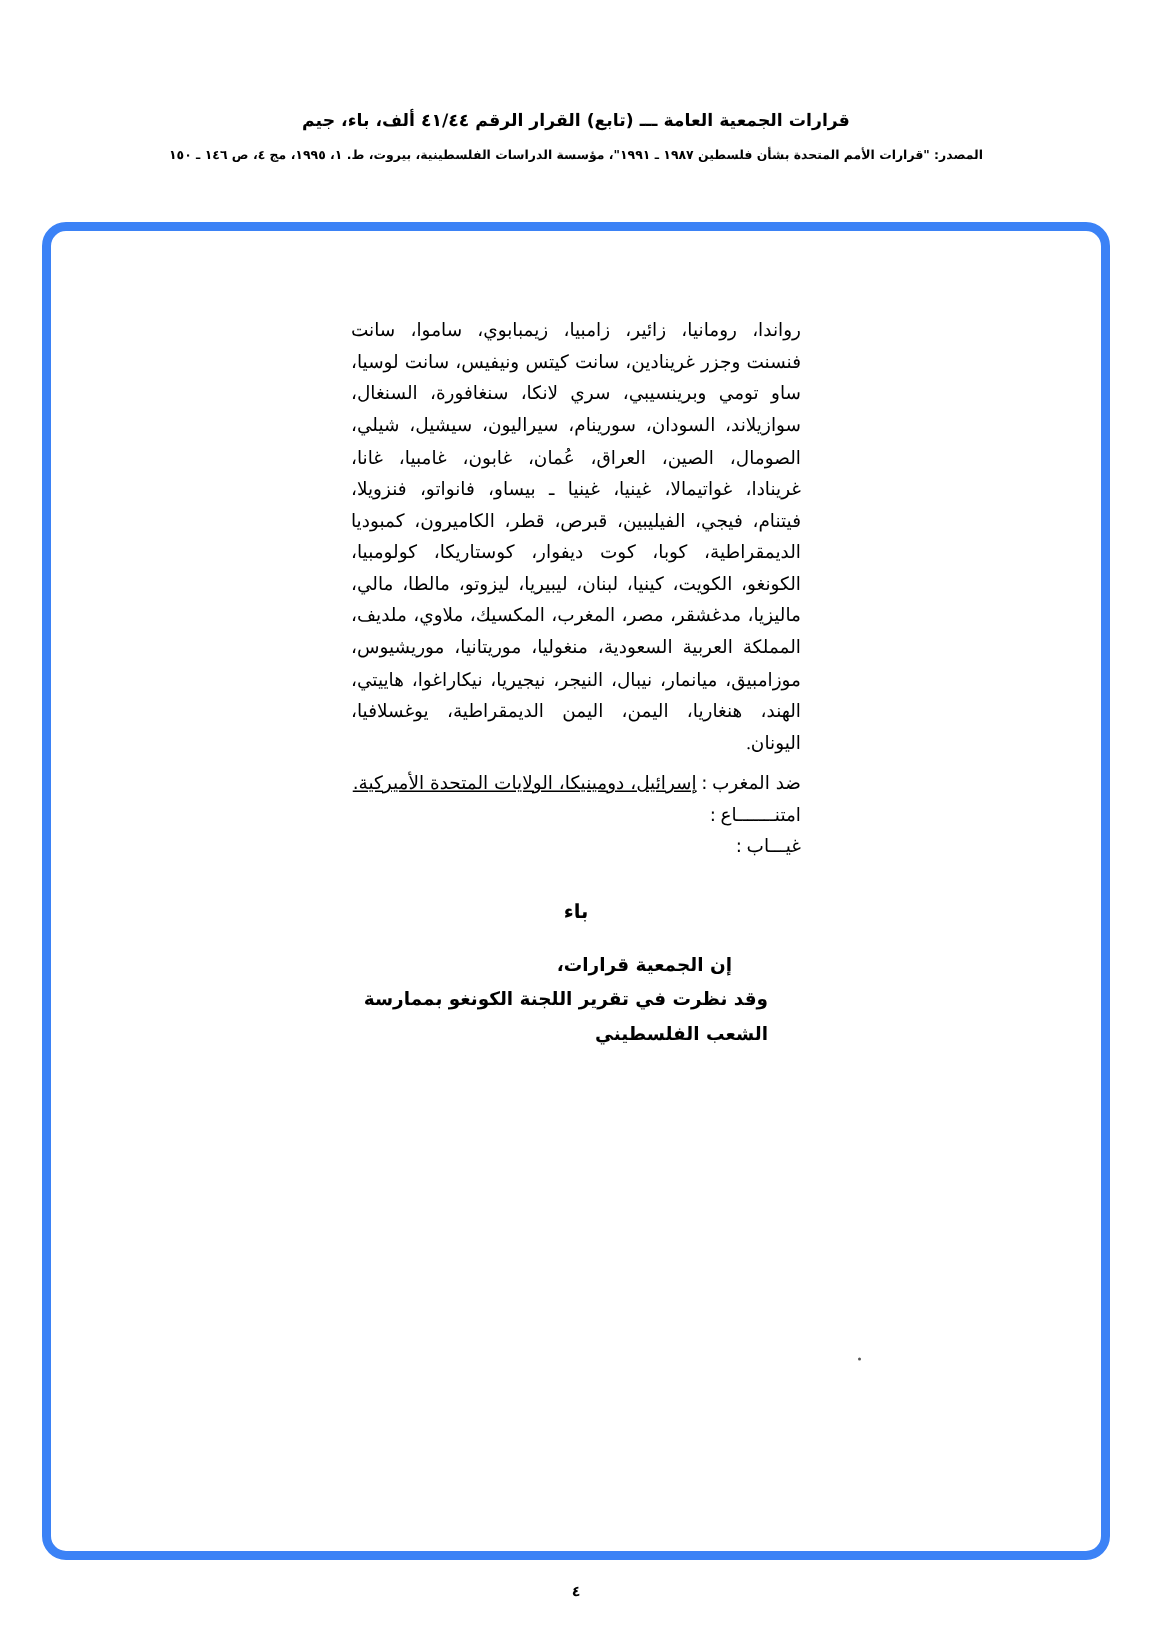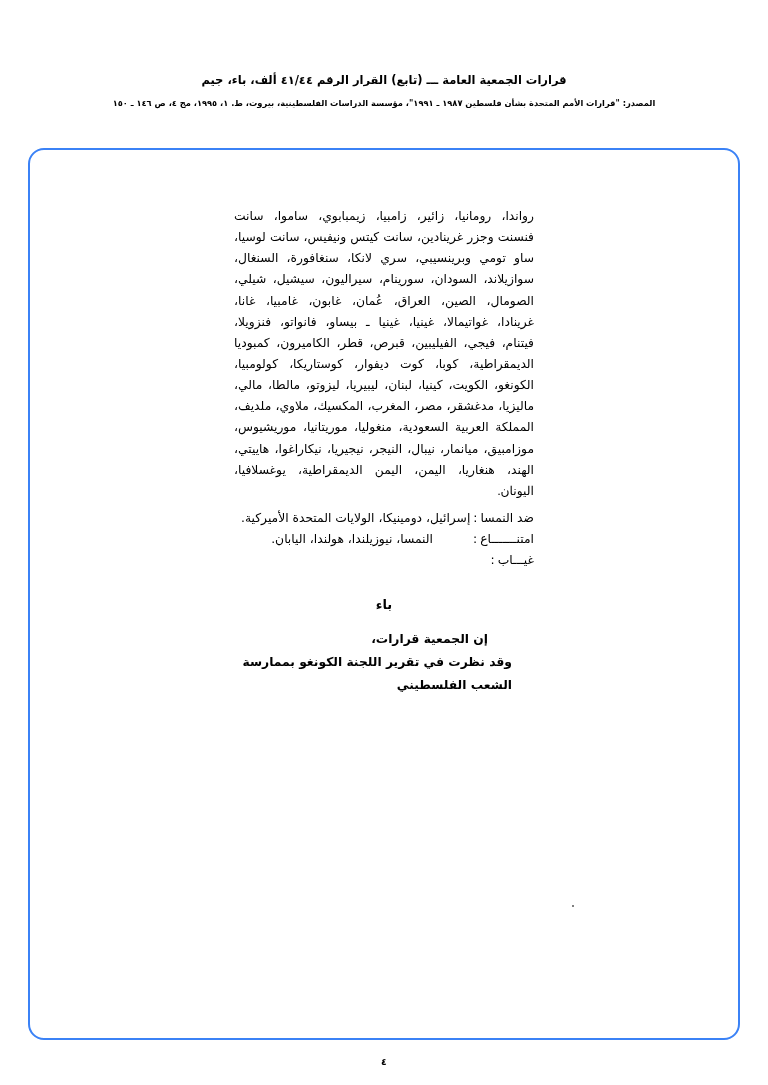--- a/index.html
+++ b/index.html
@@ -43,21 +43,21 @@
     line-height: 1.5;
   }
 
   
   .frame {
     position: absolute;
     left: 28px;
     top: 148px;
     width: 712px;
     height: 892px;
-    border: 2px solid #3b82f6;
+    border: 6px solid #3b82f6;
     border-radius: 16px;
     box-sizing: border-box;
     background: #ffffff;
   }
   .frame-inner {
     position: absolute;
     inset: 0;
     padding: 56px 0 0 0;
     box-sizing: border-box;
   }
@@ -99,20 +99,21 @@
     font-size: 12.3px;
   }
   .vote-sep {
     flex: 0 0 auto;
     padding: 0 3px;
   }
   .vote-text {
     flex: 1 1 auto;
     text-align: justify;
     text-align-last: justify;
+    text-decoration: underline;
   }
   .vote-text.short {
     text-align-last: right;
   }
   .vote-text .last-line {
     display: block;
     text-align: center;
     text-align-last: center;
   }
 
@@ -172,29 +173,29 @@
       <div class="col">
 
         <div class="country-list">
           <span>رواندا، رومانيا، زائير، زامبيا، زيمبابوي، ساموا، سانت فنسنت وجزر غرينادين، سانت كيتس ونيفيس، سانت لوسيا، ساو تومي وبرينسيبي، سري لانكا، سنغافورة، السنغال، سوازيلاند، السودان، سورينام، سيراليون، سيشيل، شيلي، الصومال، الصين، العراق، عُمان، غابون، غامبيا، غانا، غرينادا، غواتيمالا، غينيا، غينيا ـ بيساو، فانواتو، فنزويلا، فيتنام، فيجي، الفيليبين، قبرص، قطر، الكاميرون، كمبوديا الديمقراطية، كوبا، كوت ديفوار، كوستاريكا، كولومبيا، الكونغو، الكويت، كينيا، لبنان، ليبيريا، ليزوتو، مالطا، مالي، ماليزيا، مدغشقر، مصر، المغرب، المكسيك، ملاوي، ملديف، المملكة العربية السعودية، منغوليا، موريتانيا، موريشيوس، موزامبيق، ميانمار، نيبال، النيجر، نيجيريا، نيكاراغوا، هاييتي، الهند، هنغاريا، اليمن، اليمن الديمقراطية، يوغسلافيا،</span>
           <span class="last-line">اليونان.</span>
         </div>
 
         <div class="votes">
 
           <div class="vote-row">
-            <span class="vote-label">ضد النمسا</span>
+            <span class="vote-label">ضد المغرب</span>
             <span class="vote-sep">:</span>
             <span class="vote-text short">إسرائيل، دومينيكا، الولايات المتحدة الأميركية.</span>
           </div>
 
           <div class="vote-row">
             <span class="vote-label">امتنـــــــاع</span>
             <span class="vote-sep">:</span>
-            <span class="vote-text"><span class="last-line">النمسا، نيوزيلندا، هولندا، اليابان.</span></span>
+            <span class="vote-text"></span>
           </div>
 
           <div class="vote-row">
             <span class="vote-label">غيـــاب</span>
             <span class="vote-sep">:</span>
           </div>
 
         </div>
 
         <div class="section-letter">باء</div>

